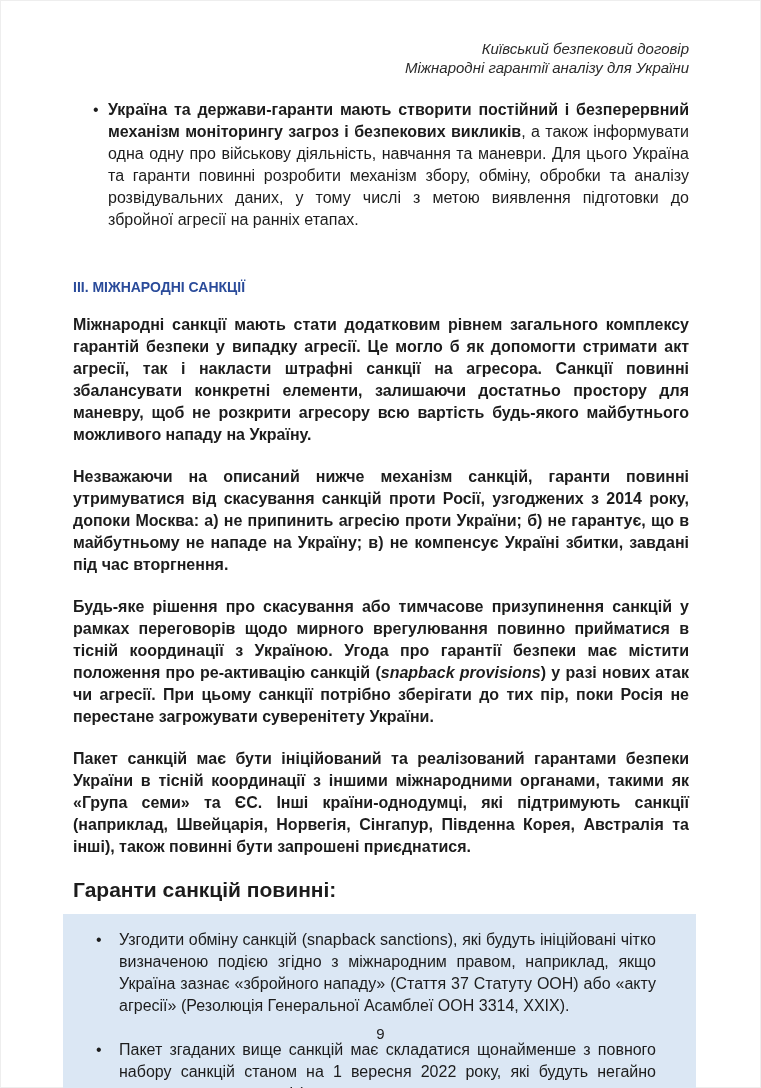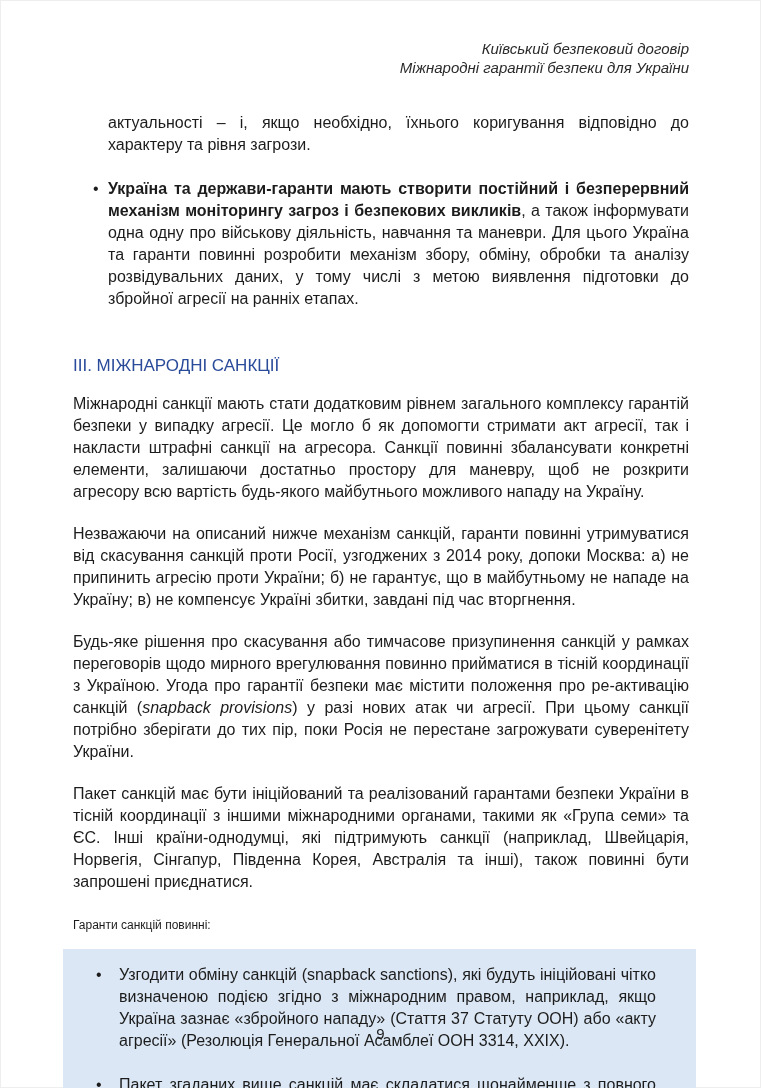--- a/index.html
+++ b/index.html
@@ -50,30 +50,30 @@
   }
   ul.bullet-list > li::before {
     content: "\2022";
     position: absolute;
     left: -15px;
     top: 0;
   }
   .section-heading {
     margin: 46px 0 0 0;
     color: var(--heading-blue);
-    font-size: 17px;
-    font-weight: normal;
+    font-size: 14px;
+    font-weight: bold;
     line-height: 20px;
   }
-  .para { margin: 17px 0 0 0; }
+  .para { margin: 17px 0 0 0; font-weight: bold; }
   .para + .para { margin-top: 20px; }
   .subheading {
     margin: 21px 0 0 0;
-    font-weight: normal;
-    font-size: 12px;
+    font-weight: bold;
+    font-size: 21px;
     line-height: 22px;
   }
   .highlight-box {
     margin: 13px -7px 0 -10px;
     background: var(--box-bg);
     padding: 15px 40px 25px 23px;
   }
   .highlight-box ul.box-bullet-list {
     list-style: none;
     margin: 0;
@@ -102,24 +102,23 @@
     color: #1c1c1c;
   }
 </style>
 </head>
 <body>
 
 <div class="page">
 
   <div class="doc-header">
     <div>Київський безпековий договір</div>
-    <div>Міжнародні гарантії безпеки для України</div>
+    <div>Міжнародні гарантії аналізу для України</div>
   </div>
 
-  <p class="body-text intro-continuation">актуальності – і, якщо необхідно, їхнього коригування відповідно до характеру та рівня загрози.</p>
 
   <ul class="bullet-list body-text">
     <li><span style="font-weight: bold;">Україна та держави-гаранти мають створити постійний і безперервний механізм моніторингу загроз і безпекових викликів</span><span>, а також інформувати одна одну про військову діяльність, навчання та маневри. Для цього Україна та гаранти повинні розробити механізм збору, обміну, обробки та аналізу розвідувальних даних, у тому числі з метою виявлення підготовки до збройної агресії на ранніх етапах.</span></li>
   </ul>
 
   <h2 class="section-heading">III. МІЖНАРОДНІ САНКЦІЇ</h2>
 
   <p class="body-text para"><span>Міжнародні санкції мають стати додатковим рівнем загального комплексу гарантій безпеки у випадку агресії. Це могло б як допомогти стримати акт агресії, так і накласти штрафні санкції на агресора. Санкції повинні збалансувати конкретні елементи, залишаючи достатньо простору для маневру, щоб не розкрити агресору всю вартість будь-якого майбутнього можливого нападу на Україну.</span></p>
   <p class="body-text para"><span>Незважаючи на описаний нижче механізм санкцій, гаранти повинні утримуватися від скасування санкцій проти Росії, узгоджених з 2014 року, допоки Москва: а) не припинить агресію проти України; б) не гарантує, що в майбутньому не нападе на Україну; в) не компенсує Україні збитки, завдані під час вторгнення.</span></p>
   <p class="body-text para"><span>Будь-яке рішення про скасування або тимчасове призупинення санкцій у рамках переговорів щодо мирного врегулювання повинно прийматися в тісній координації з Україною. Угода про гарантії безпеки має містити положення про ре-активацію санкцій (</span><span style="font-style: italic;">snapback provisions</span><span>) у разі нових атак чи агресії. При цьому санкції потрібно зберігати до тих пір, поки Росія не перестане загрожувати суверенітету України.</span></p>

